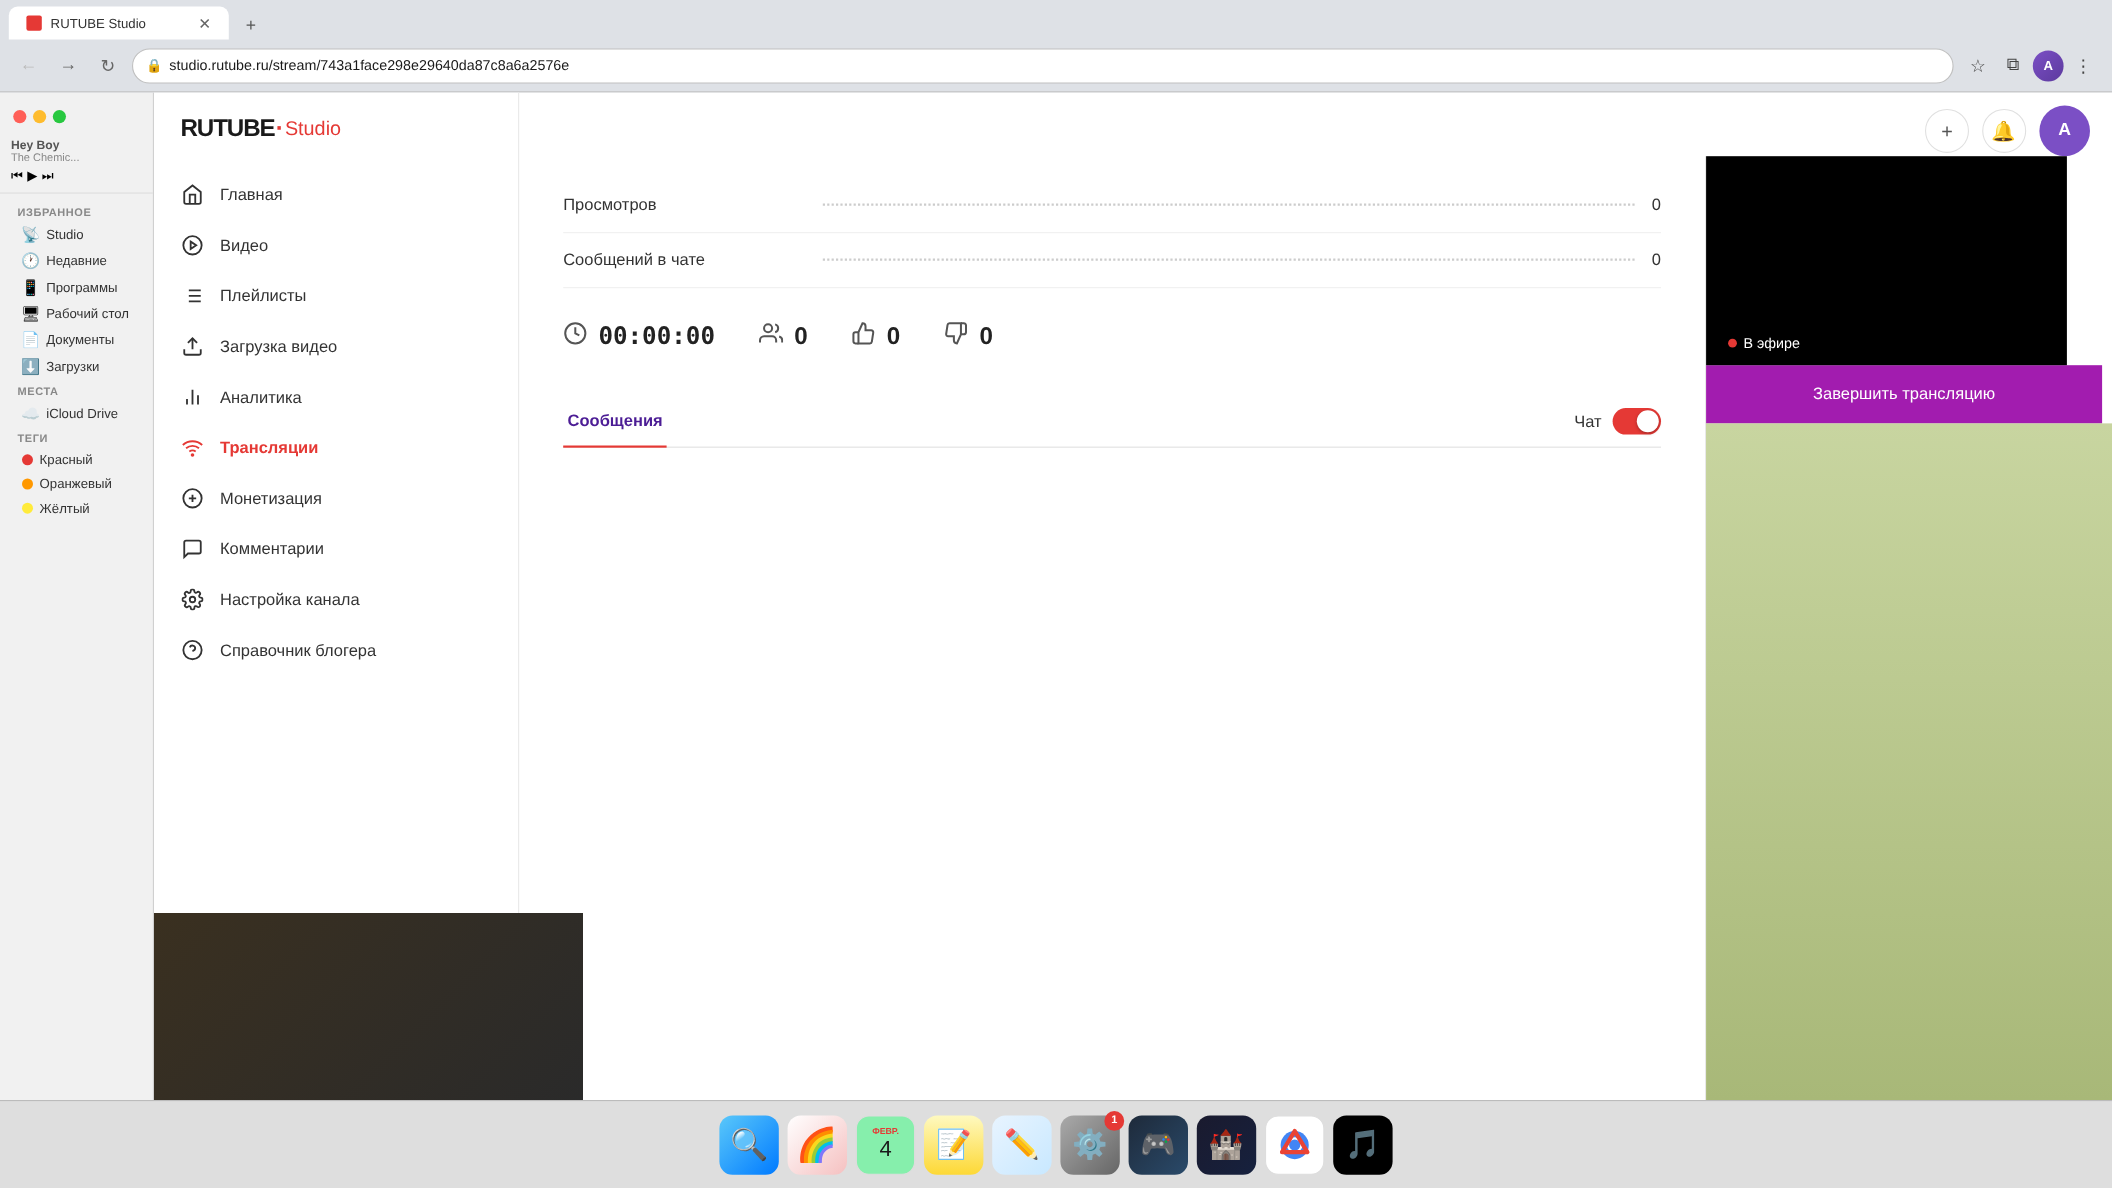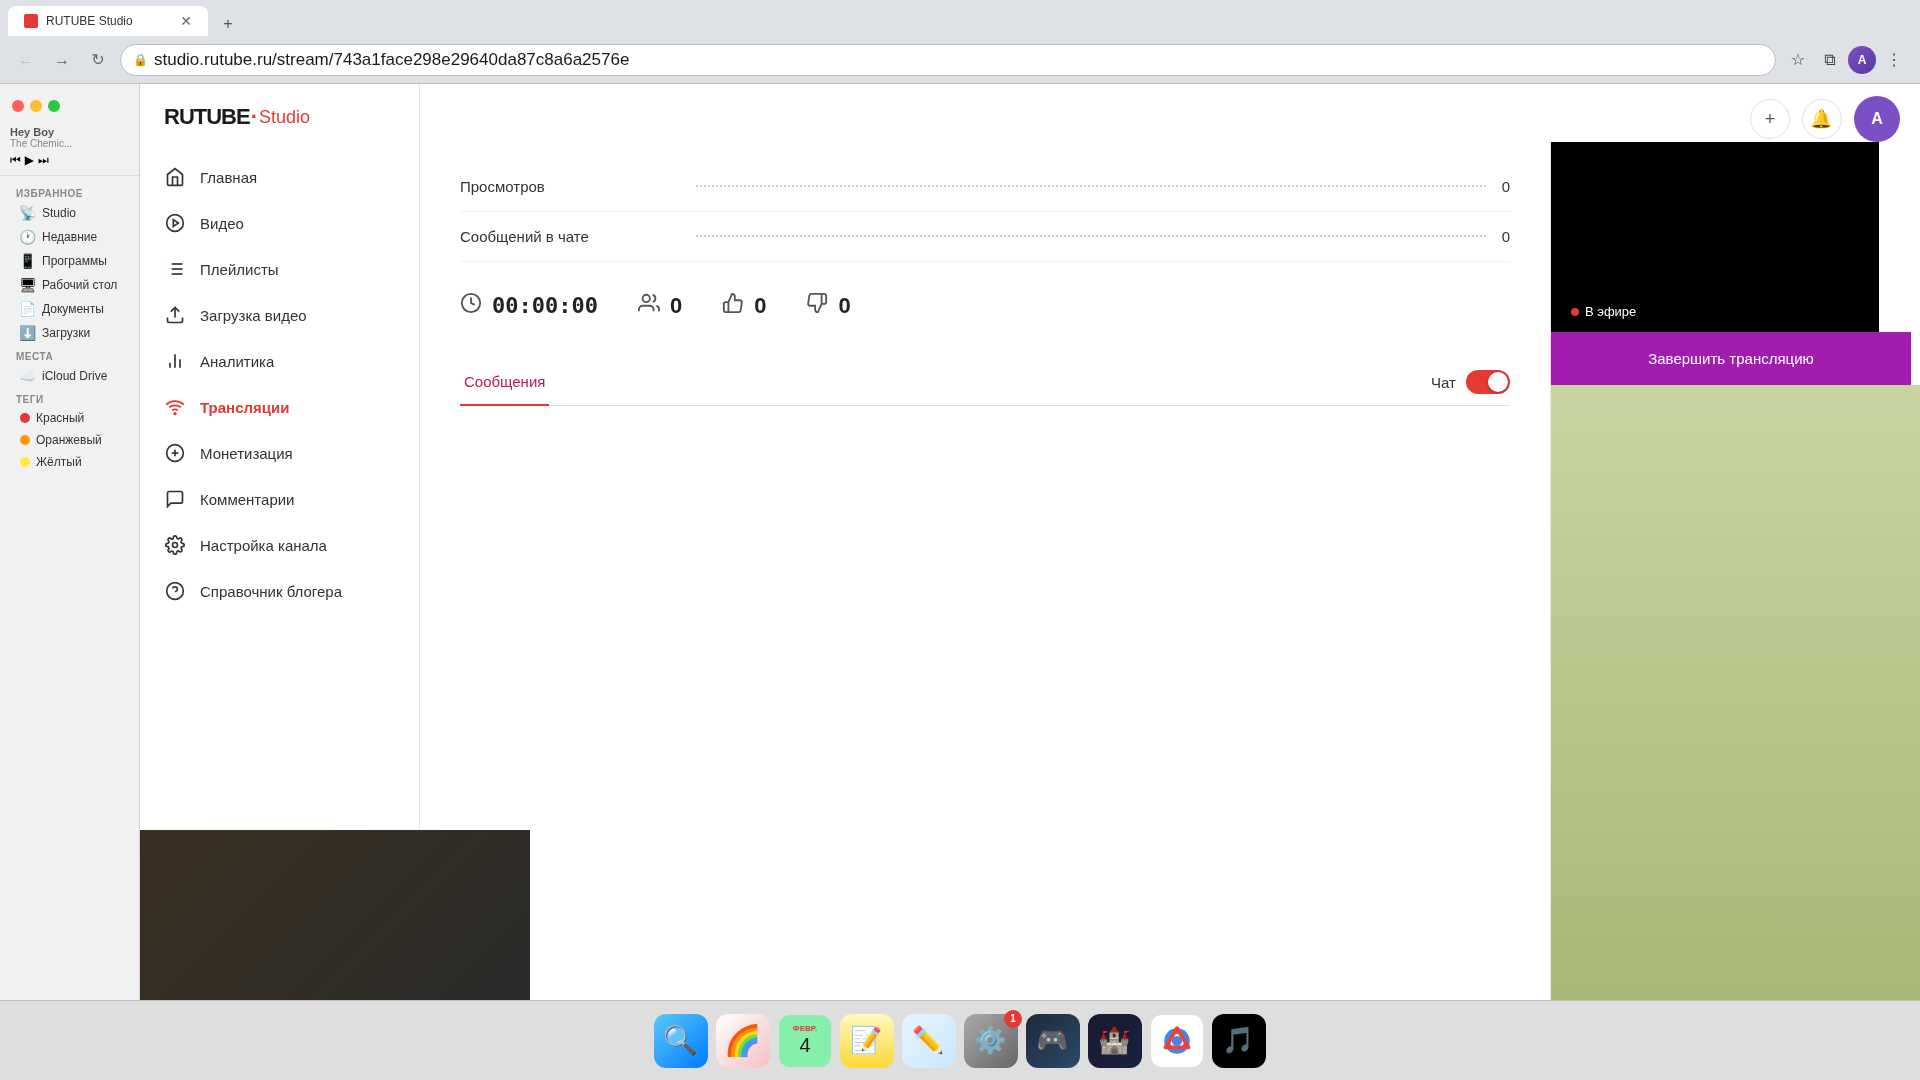--- a/index.html
+++ b/index.html
@@ -101,21 +101,21 @@
       color: #333;
     }
 
     .address-bar .lock-icon {
       color: #555;
       margin-right: 6px;
       font-size: 12px;
     }
 
     .address-text {
-      font-size: 17px;
+      font-size: 13px;
       color: #1a1a1a;
     }
 
     .toolbar-actions {
       display: flex;
       align-items: center;
       gap: 4px;
     }
 
     .toolbar-icon-btn {
@@ -217,21 +217,21 @@
     }
 
     
     .rutube-page {
       display: flex;
       flex: 1;
       min-height: 0;
     }
 
     .rutube-sidebar {
-      width: 280px;
+      width: 332px;
       background: #fff;
       border-right: 1px solid #e8e8e8;
       padding: 20px 0;
       flex-shrink: 0;
     }
 
     .rutube-logo {
       padding: 0 24px 24px;
       display: flex;
       align-items: center;
@@ -386,22 +386,23 @@
     .messages-tab {
       padding: 14px 4px;
       font-size: 15px;
       cursor: pointer;
       color: #999;
       border-bottom: 2px solid transparent;
       margin-bottom: -1px;
     }
 
     .messages-tab.active {
-      color: #be185d;
+      color: #4c1d95;
       border-bottom: 2px solid #e53935;
+      font-weight: bold;
     }
 
     .chat-toggle-area {
       display: flex;
       align-items: center;
       gap: 10px;
       font-size: 15px;
       color: #333;
       margin-left: auto;
     }

